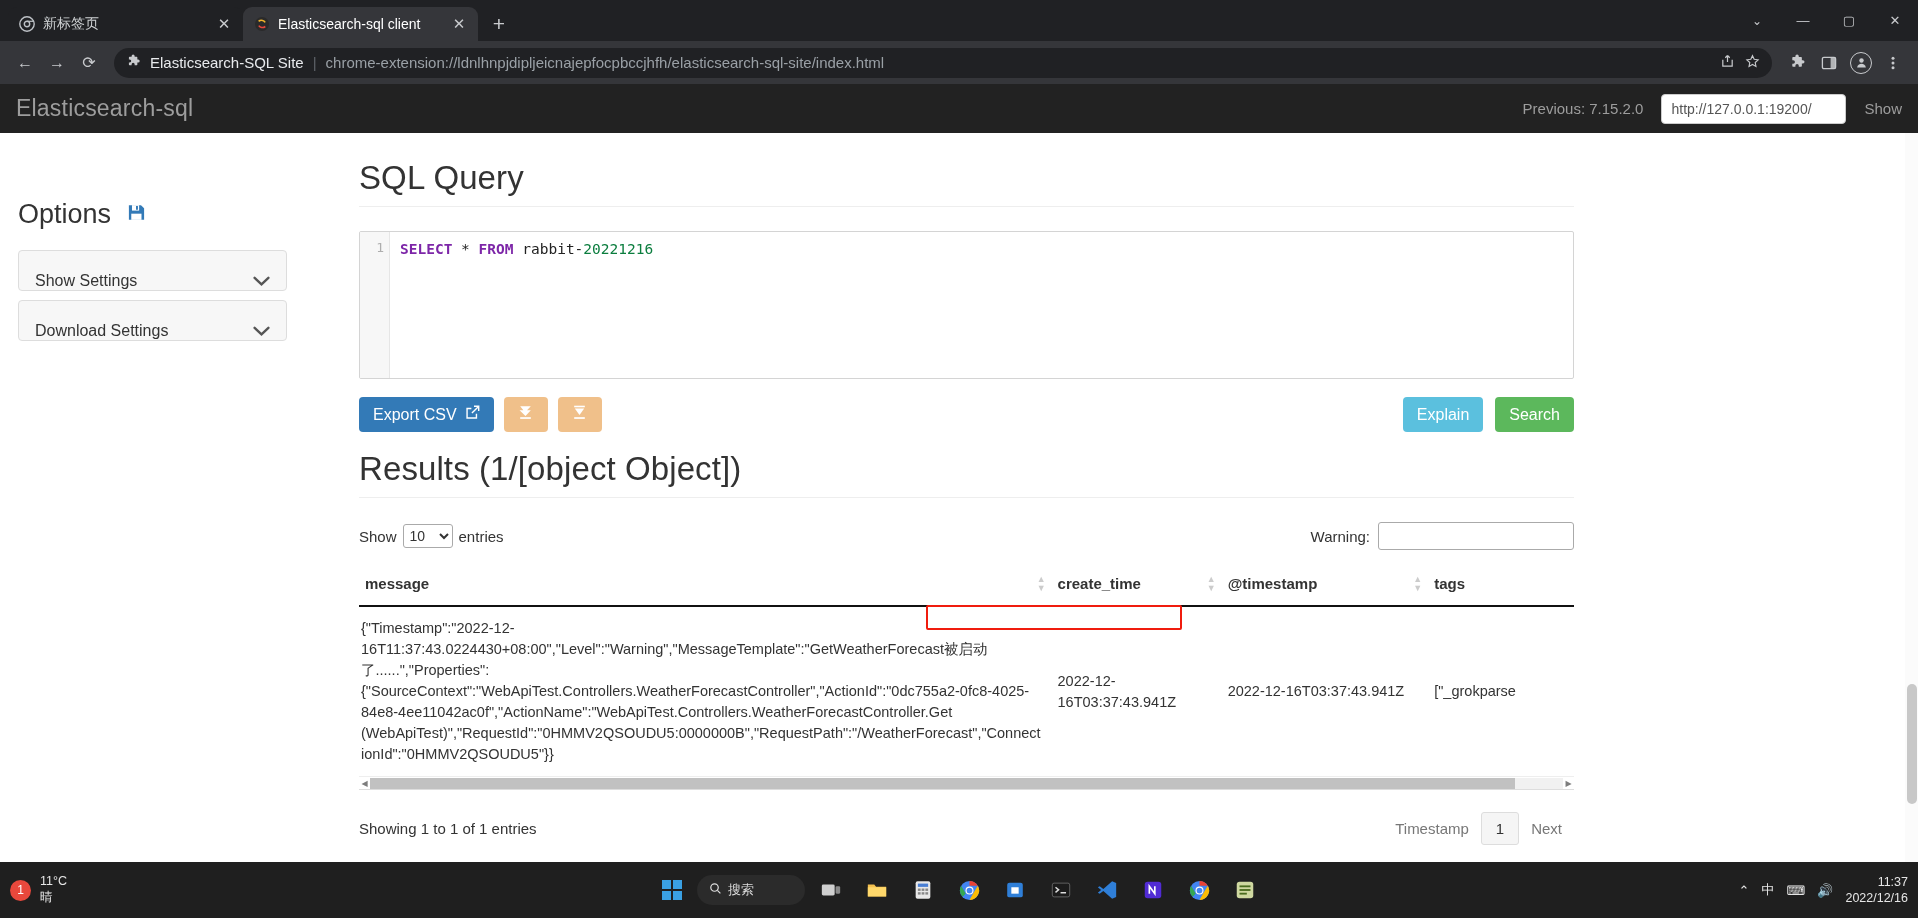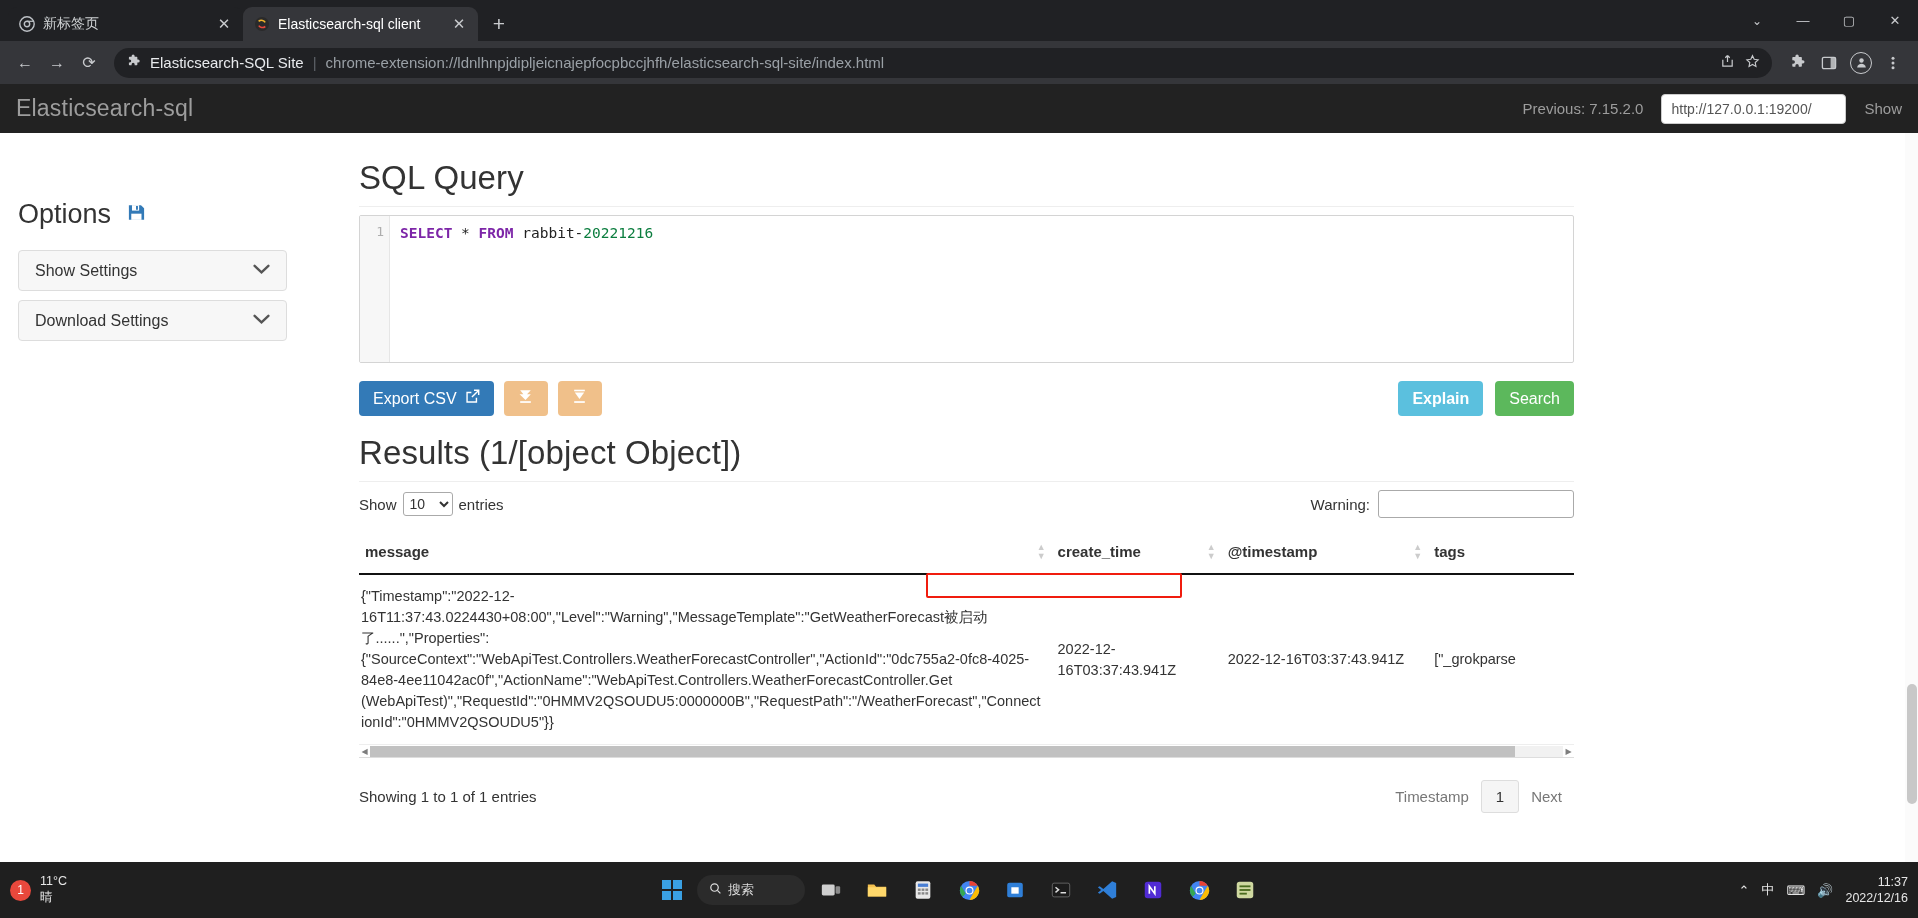--- a/index.html
+++ b/index.html
@@ -68,32 +68,32 @@
   .help-link { font-size: 15px; color: #9d9d9d; }
 
   .body-area { flex: 1; display: flex; overflow: hidden; position: relative; }
 
   .sidebar { width: 305px; padding: 30px 18px 0 18px; flex: 0 0 305px; }
   .opt-head { display: flex; align-items: center; gap: 16px; margin-bottom: 20px; margin-top: 36px; }
   .opt-title { font-size: 27px; color: #333; font-weight: normal; }
   .save-ic { color: #337ab7; font-size: 19px; }
   .panel {
     border: 1px solid #ddd; border-radius: 4px; background: #f7f7f7;
-    height: 41px; display: flex; align-items: center; justify-content: space-between;
+    height: 41px; display: flex; align-items: flex-end; justify-content: space-between;
     padding: 0 16px; margin-bottom: 9px; font-size: 16px; color: #333;
   }
   .chev-dn { color: #555; font-size: 13px; }
 
   .main {
     flex: 1; padding: 26px 38px 0 54px; overflow: hidden;
   }
   .main-inner { max-width: 1215px; }
   h1.sec {
     font-size: 33px; font-weight: normal; color: #333; padding-bottom: 9px;
-    border-bottom: 1px solid #eee; margin-bottom: 8px; letter-spacing: .1px;
+    border-bottom: 1px solid #eee; margin-bottom: 24px; letter-spacing: .1px;
   }
   .editor {
     border: 1px solid #d4d4d4; border-radius: 2px; height: 148px; background: #fff;
     display: flex; font-family: "DejaVu Sans Mono", monospace; font-size: 14.5px; overflow: hidden;
   }
   .gutter { width: 30px; background: #f7f7f7; border-right: 1px solid #e6e6e6;
     color: #aeaeae; text-align: right; padding: 8px 5px 0 0; font-size: 13px; }
   .code { padding: 8px 0 0 10px; white-space: pre; line-height: 1.35; }
   .kw { color: #7d26a8; font-weight: bold; }
   .op { color: #222; }
@@ -101,21 +101,21 @@
   .num { color: #0b7d3e; }
 
   .btn-row { display: flex; align-items: center; margin-top: 18px; }
   .btn {
     border: none; border-radius: 4px; color: #fff; cursor: pointer;
     font-size: 16px; padding: 16px 14px; height: 35px; display: inline-flex;
     align-items: center; gap: 8px; font-family: "Liberation Sans", sans-serif;
   }
   .btn-primary { background: #337ab7; }
   .btn-warn { background: #f0c08a; width: 44px; justify-content: center; padding: 0; }
-  .btn-info { background: #5bc0de; font-weight: bold; }
+  .btn-info { background: #5bc0de; }
   .btn-success { background: #5cb85c; }
   .btn-gap { margin-left: 10px; }
   .btn-right { margin-left: auto; display: flex; gap: 12px; }
 
   h1.results { margin-top: 18px; }
 
   .dt-top { display: flex; align-items: center; margin-bottom: 16px; }
   .dt-len { font-size: 15px; color: #333; display: flex; align-items: center; gap: 6px; }
   .dt-select {
     height: 24px; border: 1px solid #aaa; border-radius: 3px; font-size: 14px;

